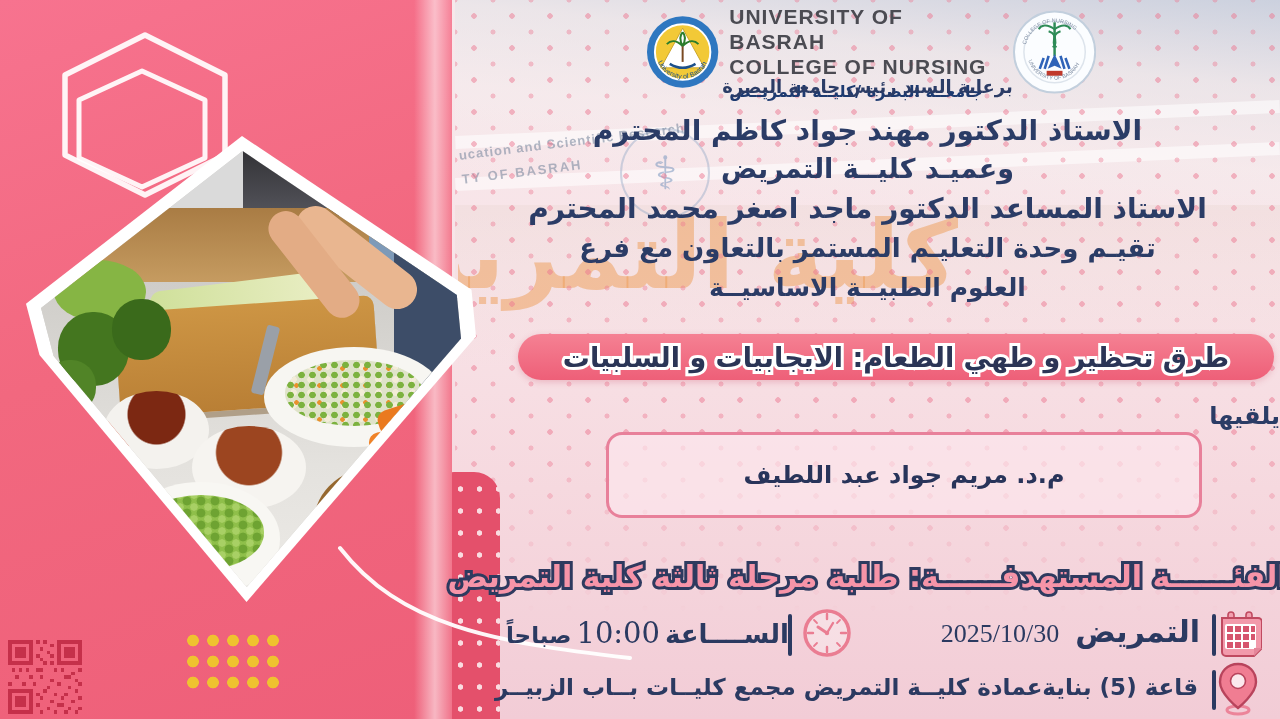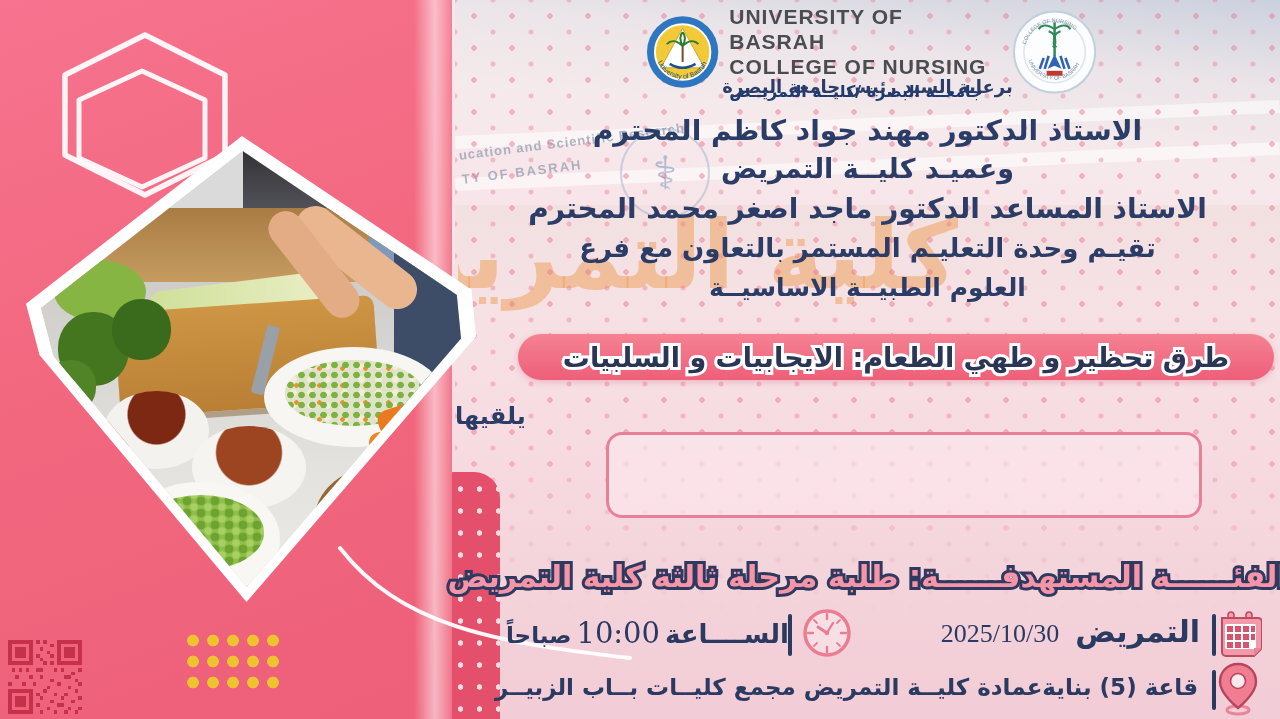--- a/index.html
+++ b/index.html
@@ -95,21 +95,21 @@
   .l3{top:153px;font-size:27px;}
   .l4{top:192px;font-size:28px;}
   .l5{top:233px;font-size:26px;}
   .l6{top:273px;font-size:25px;}
   .banner{position:absolute;left:518px;right:6px;top:334px;height:46px;border-radius:36px;z-index:7;
     background:linear-gradient(180deg,#f58193 0%,#ee5f78 100%);box-shadow:0 2px 6px rgba(200,60,90,.25);}
   .stk{position:relative;display:flex;align-items:center;justify-content:center;width:100%;height:100%;direction:rtl;}
   .stk .stroke{position:absolute;-webkit-text-stroke:6px #ffffff;color:#ffffff;}
   .stk .fill{position:relative;color:#2b3556;}
   .banner .stk span{font-weight:700;font-size:27px;white-space:nowrap;}
-  .presented{position:absolute;left:455px;right:0;top:402px;text-align:left;direction:rtl;font-weight:700;font-size:24px;color:#2b3c66;z-index:7;}
+  .presented{position:absolute;left:455px;right:0;top:402px;text-align:right;direction:rtl;font-weight:700;font-size:24px;color:#2b3c66;z-index:7;}
   .names-box{position:absolute;left:606px;top:432px;width:590px;height:80px;z-index:7;
     border:3px solid #e8809a;border-radius:16px;background:rgba(252,230,236,.65);
     display:flex;direction:rtl;align-items:center;justify-content:center;gap:58px;}
   .names-box span{font-weight:700;font-size:24px;color:#28345a;white-space:nowrap;}
   .target-wrap{position:absolute;left:455px;right:0;top:550px;height:52px;z-index:7;}
   .target-wrap .stk span{font-weight:700;font-size:30px;white-space:nowrap;}
   .target-wrap .stk .stroke{-webkit-text-stroke:6px #2e3a5f;color:#2e3a5f;}
   .target-wrap .stk .fill{color:#f694a8;}
   
   .row-date{position:absolute;left:455px;right:0;top:606px;height:58px;z-index:7;}
@@ -258,20 +258,21 @@
   <div class="banner">
     <div class="stk">
       <span class="stroke">طرق تحظير و طهي الطعام:  الايجابيات و السلبيات</span>
       <span class="fill">طرق تحظير و طهي الطعام:  الايجابيات و السلبيات</span>
     </div>
   </div>
 
   <div class="presented">يلقيها</div>
 
   <div class="names-box">
+    <span>م.د. مريم جواد عبد اللطيف</span>
   </div>
 
   <div class="target-wrap">
     <div class="stk">
       <span class="stroke">الفئــــــة المستهدفــــــة: طلبة مرحلة ثالثة كلية التمريض</span>
       <span class="fill">الفئــــــة المستهدفــــــة: طلبة مرحلة ثالثة كلية التمريض</span>
     </div>
   </div>
 
   <div class="row-date">

